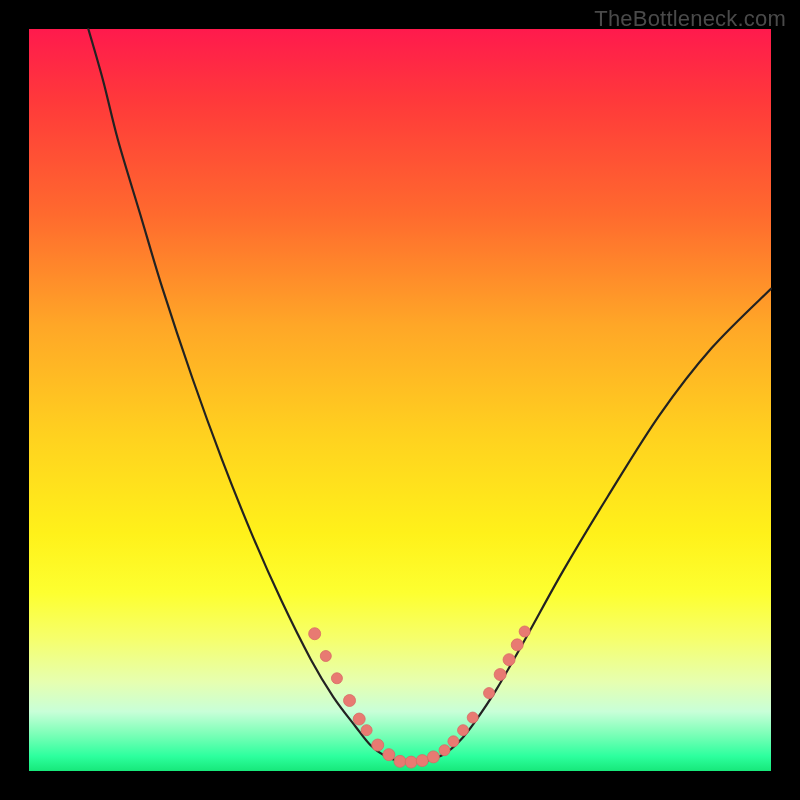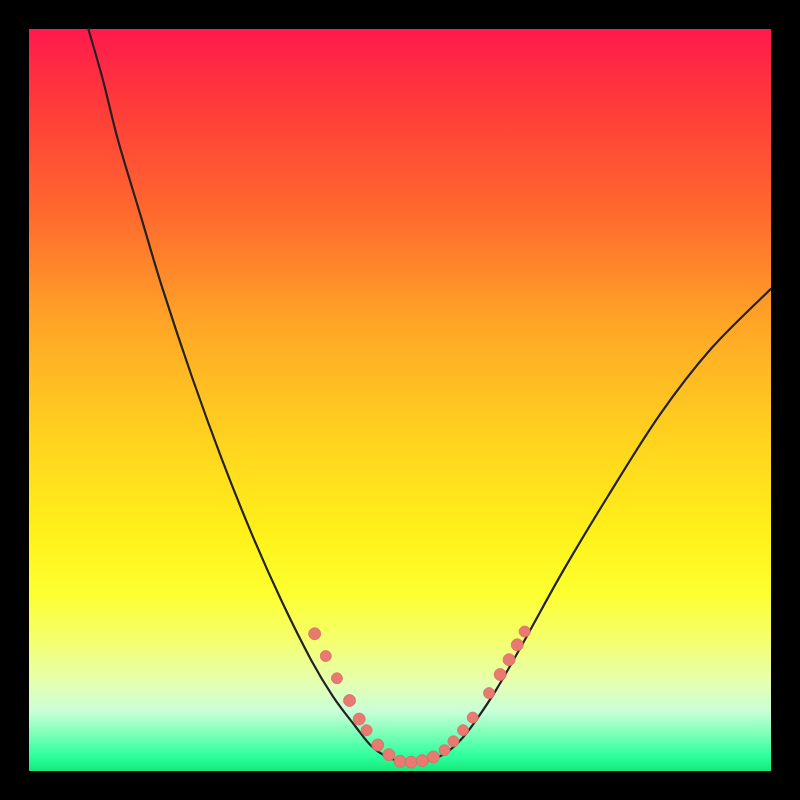--- a/index.html
+++ b/index.html
@@ -85,13 +85,14 @@
         <circle cx="434.07" cy="701.19" r="5.5" fill="#e87a72" stroke="#d86a64" stroke-width="0.8"></circle>
         <circle cx="443.716" cy="688.576" r="5.5" fill="#e87a72" stroke="#d86a64" stroke-width="0.8"></circle>
         <circle cx="460.04" cy="664.09" r="5.5" fill="#e87a72" stroke="#d86a64" stroke-width="0.8"></circle>
         <circle cx="471.17" cy="645.54" r="6" fill="#e87a72" stroke="#d86a64" stroke-width="0.8"></circle>
         <circle cx="480.074" cy="630.7" r="6" fill="#e87a72" stroke="#d86a64" stroke-width="0.8"></circle>
         <circle cx="488.23599999999993" cy="615.86" r="6" fill="#e87a72" stroke="#d86a64" stroke-width="0.8"></circle>
         <circle cx="495.65599999999995" cy="602.504" r="5.5" fill="#e87a72" stroke="#d86a64" stroke-width="0.8"></circle>
       </g>
   </svg>
 
+  <div class="watermark">TheBottleneck.com</div>
 </div>
 
 </body></html>

